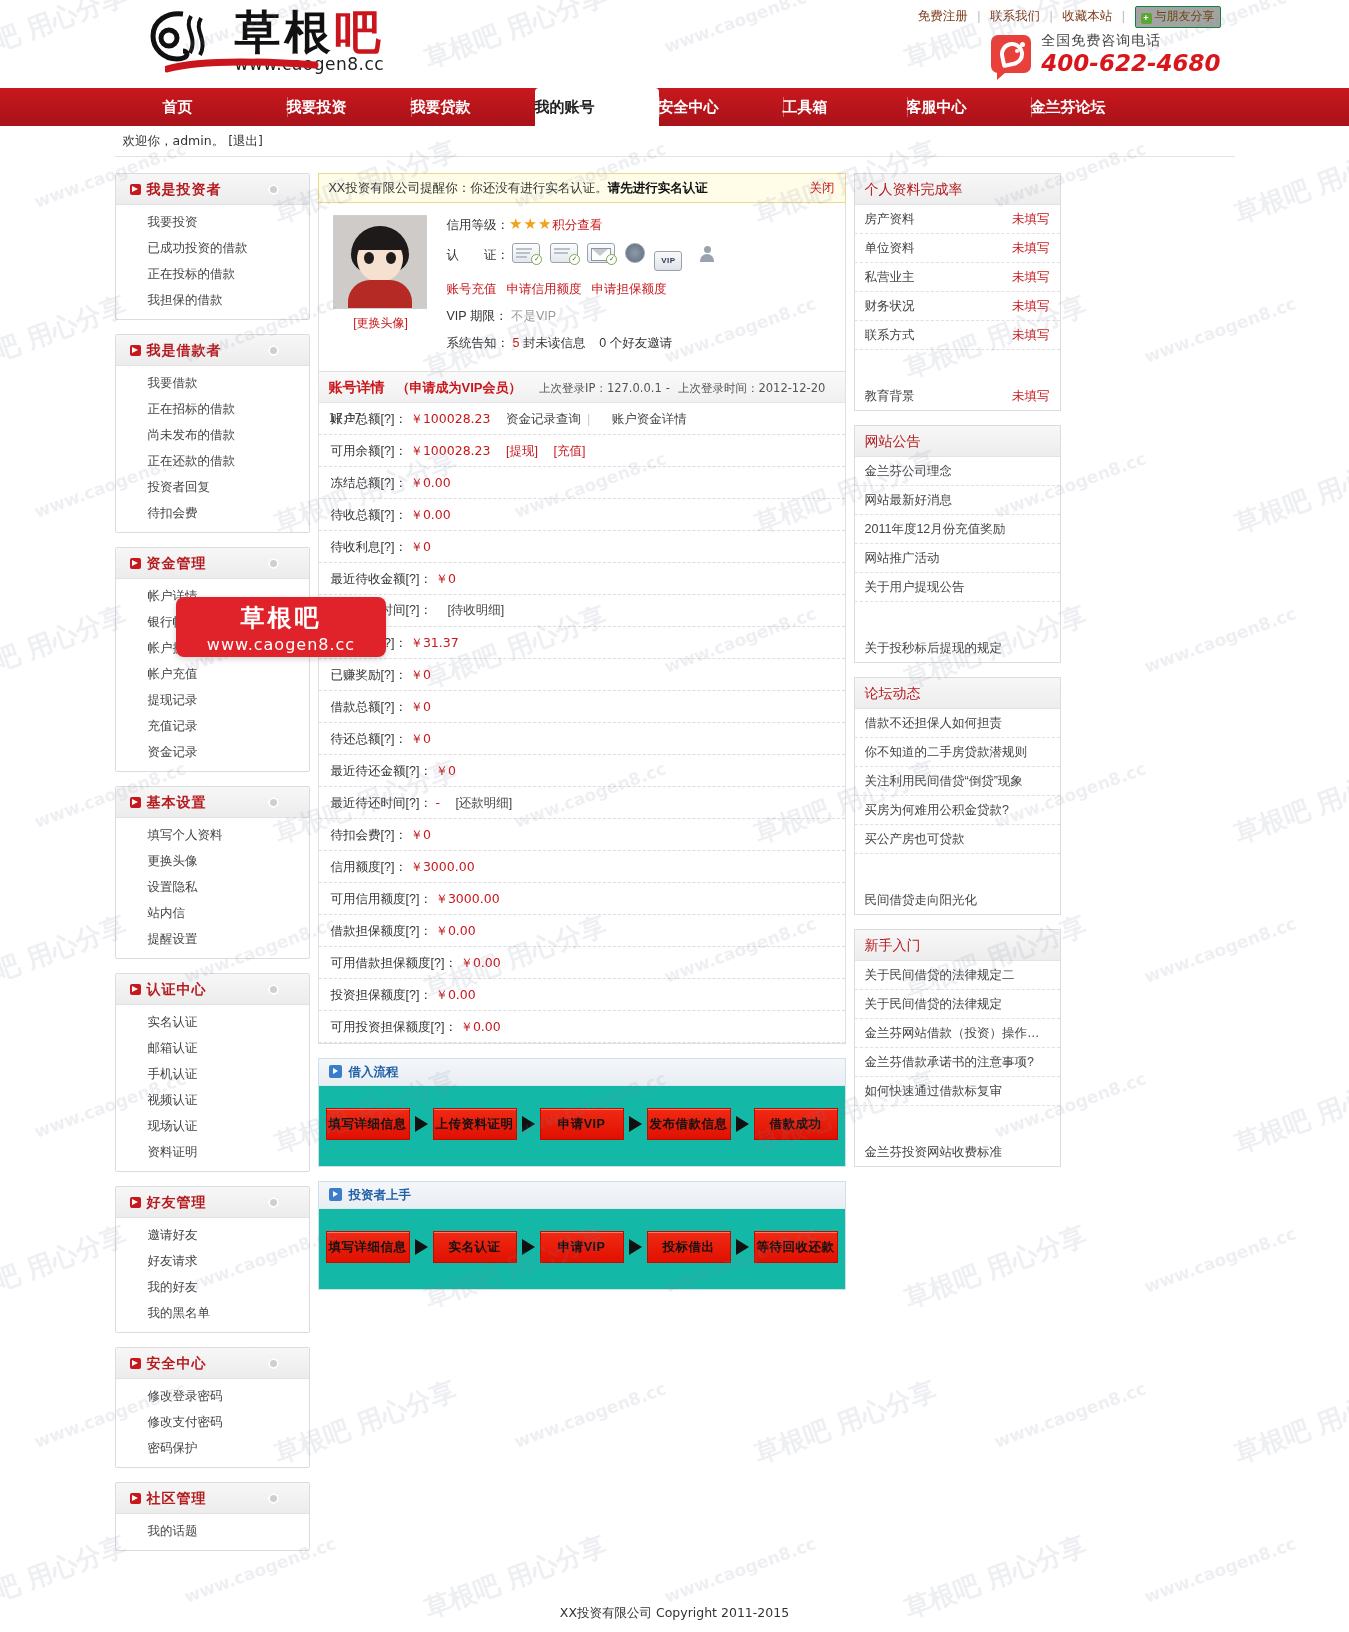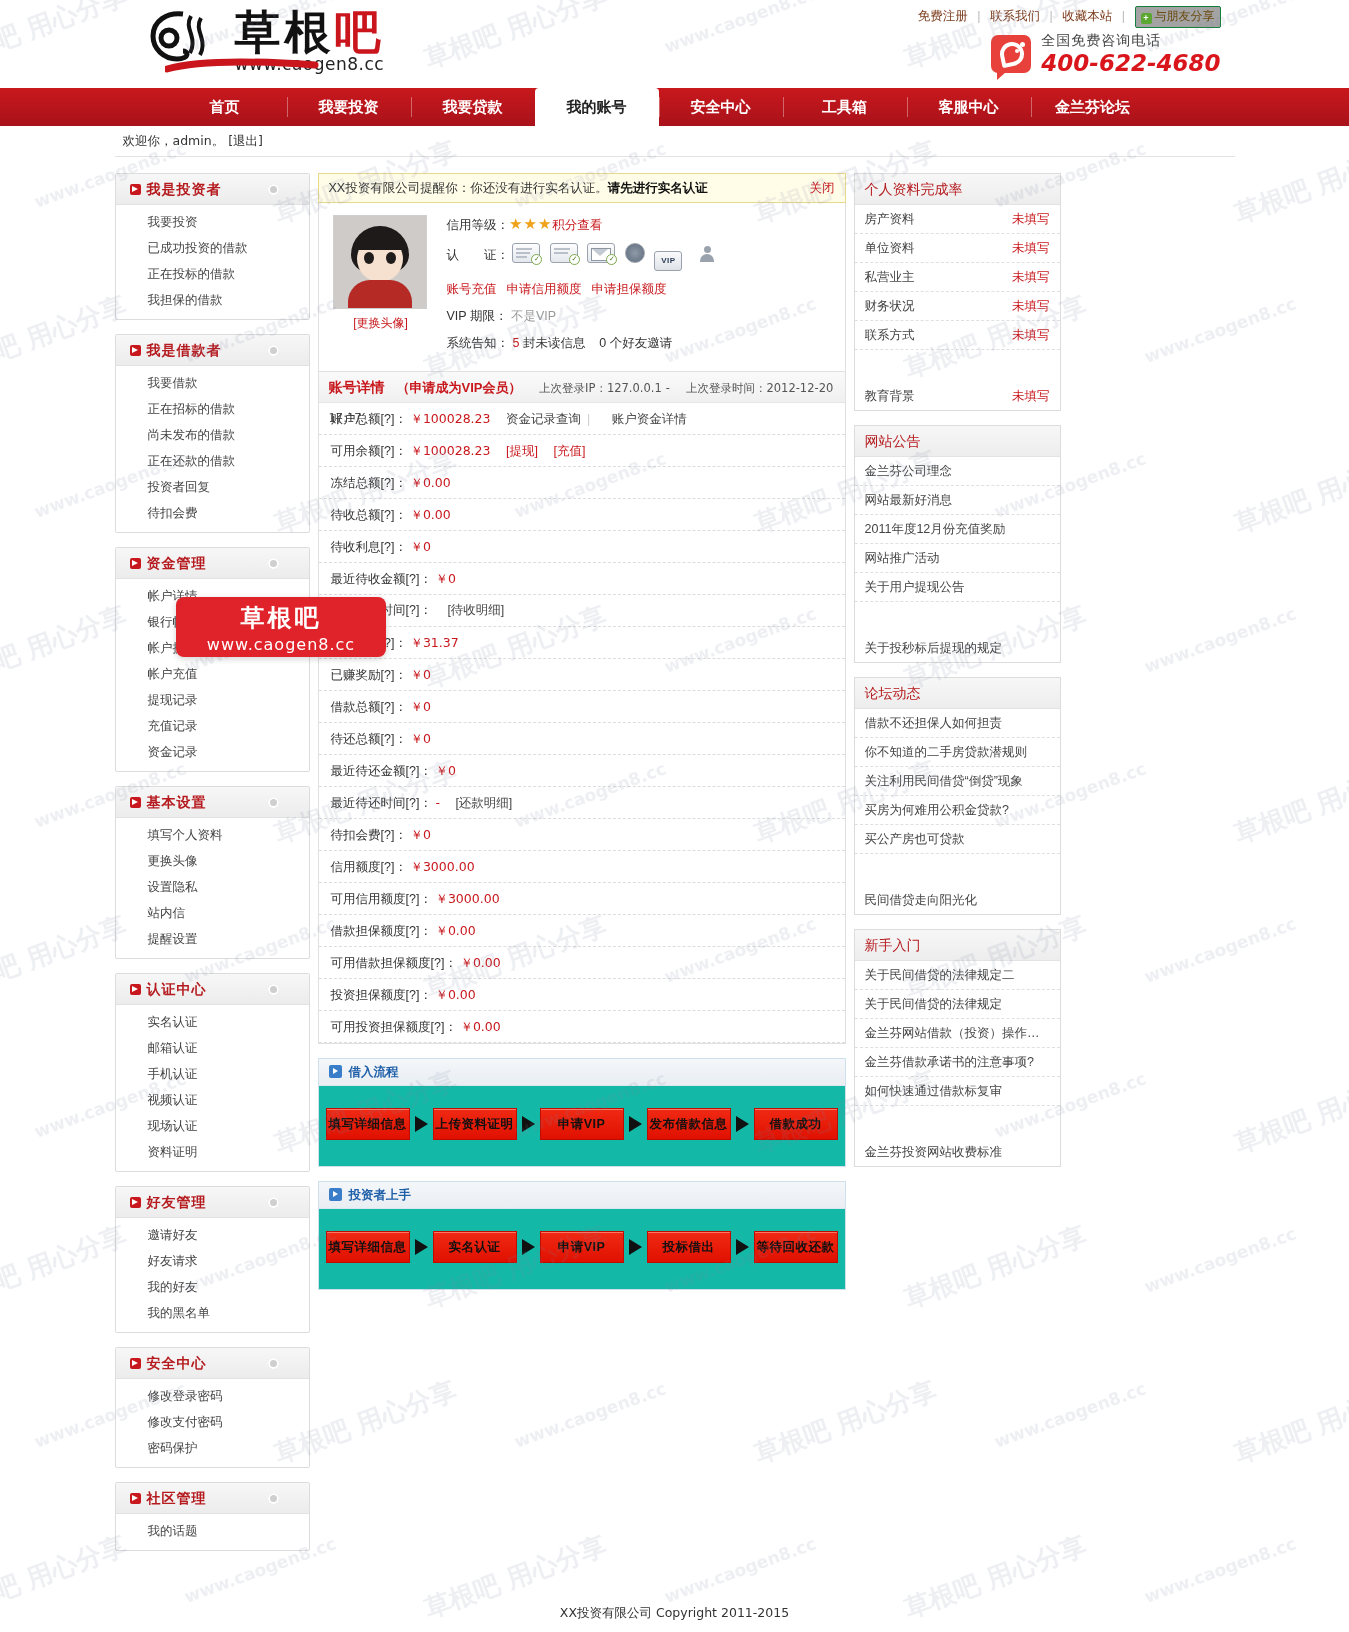--- a/index.html
+++ b/index.html
@@ -48,21 +48,21 @@
   .phone-ico .d1,.phone-ico .d2{position:absolute;background:#fff;border-radius:50%;}
   .phone-ico .d1{width:5px;height:5px;right:6px;top:7px;}
   .phone-ico .d2{width:4px;height:4px;right:12px;top:14px;}
   .phonetxt .l1{font-size:14px;color:#444;letter-spacing:1px;}
   .phonetxt .l2{font-size:23px;color:#d8161c;font-style:italic;font-weight:bold;
       font-family:"DejaVu Sans",sans-serif;line-height:26px;}
 
   
   .nav{height:38px;background:linear-gradient(#c8181d,#a9121a);position:relative;}
   .nav .inner{width:1120px;margin:0 auto;display:flex;align-items:flex-end;height:38px;}
-  .nav a{flex:0 0 auto;width:124px;text-align:center;color:#fff;font-size:15px;
+  .nav a{flex:0 0 auto;width:124px;color:#fff;font-size:15px;
      font-weight:bold;text-decoration:none;line-height:38px;position:relative;}
   .nav a+a:before{content:"";position:absolute;left:0;top:9px;height:20px;
      border-left:1px solid rgba(255,255,255,.35);}
   .nav a.active{background:#fff;color:#222;border-radius:4px 4px 0 0;}
   .nav a.active:before{display:none;}
   .nav .sp{flex:0 0 48px;}
 
   
   .welcome{height:30px;line-height:30px;font-size:12.5px;color:#333;
       border-bottom:1px solid #e3e3e3;padding-left:8px;
@@ -455,21 +455,21 @@
               &nbsp;&nbsp;
               <span>0</span>
               <span>个好友邀请</span>
             </div>
           </div>
         </div>
 
         <div class="acct">
           <div class="acct-hd">
             <span class="t">账号详情</span><a href="#" class="vip" style="text-decoration:none">（申请成为VIP会员）</a>
-            <span class="meta">上次登录IP：</span><span class="meta" style="margin-left:0">127.0.0.1</span><span class="meta" style="margin-left:4px">-</span><span class="meta" style="margin-left:16px">上次登录时间：</span><span class="meta" style="margin-left:0">2012-12-20 17:17</span>
+            <span class="meta">上次登录IP：</span><span class="meta" style="margin-left:0">127.0.0.1</span><span class="meta" style="margin-left:4px">-</span><span class="meta" style="margin-left:8px">上次登录时间：</span><span class="meta" style="margin-left:0">2012-12-20 17:17</span>
           </div>
           <ul id="acctRows">
               <li><span>账户总额[?]：</span> <span class="v">￥100028.23</span> <a href="#" class="">资金记录查询</a><span class="bar">|</span> <a href="#" class="">账户资金详情</a></li>
               <li><span>可用余额[?]：</span> <span class="v">￥100028.23</span> <a href="#" class="r">[提现]</a> <a href="#" class="r">[充值]</a></li>
               <li><span>冻结总额[?]：</span> <span class="v">￥0.00</span></li>
               <li><span>待收总额[?]：</span> <span class="v">￥0.00</span></li>
               <li><span>待收利息[?]：</span> <span class="v">￥0</span></li>
               <li><span>最近待收金额[?]：</span> <span class="v">￥0</span></li>
               <li><span>最近待收时间[?]：</span> <a href="#" class="">[待收明细]</a></li>
               <li><span>已赚利息[?]：</span> <span class="v">￥31.37</span></li>

